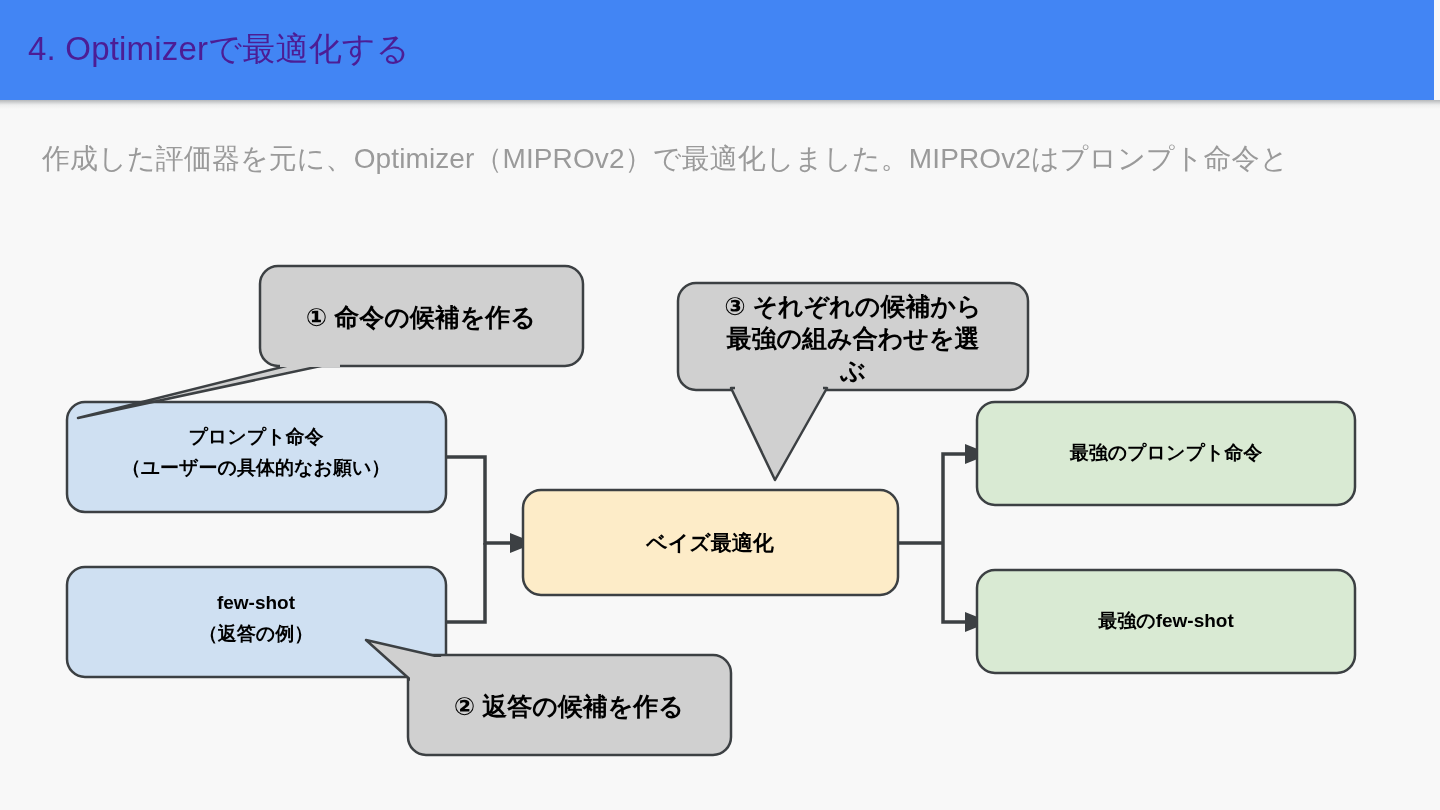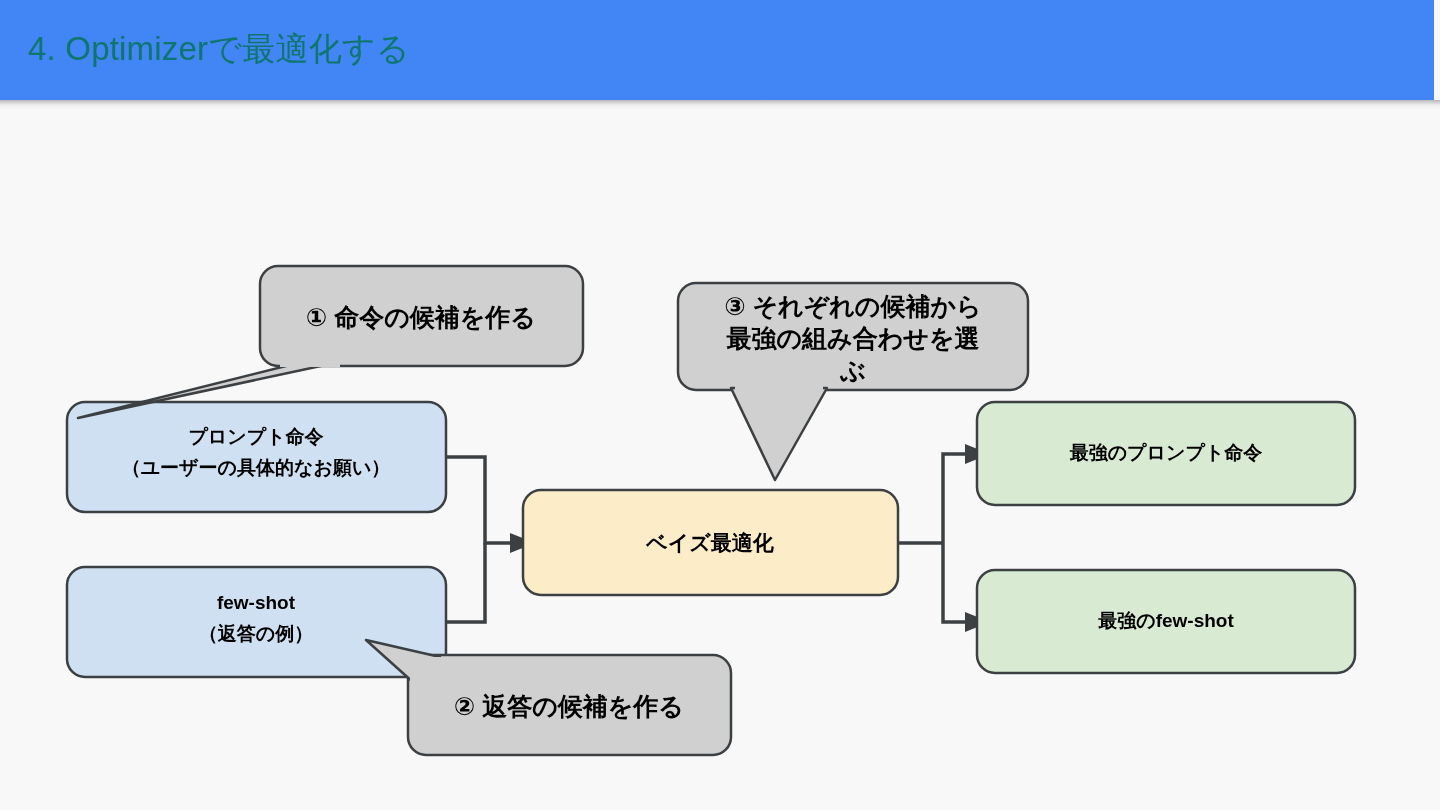--- a/index.html
+++ b/index.html
@@ -17,21 +17,21 @@
   #header-bar{
     position:absolute;left:0;top:0;width:1434px;height:100px;
     background:#4285f4;
   }
   #header-shadow{
     position:absolute;left:0;top:100px;width:1440px;height:9px;
     background:linear-gradient(to bottom,rgba(90,95,100,.42),rgba(140,145,150,.10) 55%,rgba(255,255,255,0) 100%);
   }
   #page-title{
     position:absolute;left:28px;top:27px;
-    font-size:33px;line-height:44px;color:#0f766e;
+    font-size:33px;line-height:44px;color:#4c1d95;
     letter-spacing:.2px;white-space:nowrap;
   }
 
   
   #lead-paragraph{
     position:absolute;left:42px;top:138px;width:1320px;
     font-size:28px;line-height:42px;color:#9a9a9a;
     letter-spacing:.1px;
   }
   #lead-paragraph span{display:block;}
@@ -53,20 +53,21 @@
 </head>
 <body>
 
 <div id="slide">
 
   <div id="header-bar"></div>
   <div id="header-shadow"></div>
   <div id="page-title">4. Optimizerで最適化する</div>
 
   <div id="lead-paragraph">
+    <span>作成した評価器を元に、Optimizer（MIPROv2）で最適化しました。MIPROv2はプロンプト命令と</span>
   </div>
 
   <div id="diagram">
     <svg width="1440" height="545" viewBox="0 0 1440 545" xmlns="http://www.w3.org/2000/svg">
 
       <g fill="none" stroke="#3c4043" stroke-width="3.5">
         <path d="M446 227 H485 V313 H510"></path>
         <path d="M446 392 H485 V313"></path>
       </g>
       <polygon points="510,303 535,313 510,323" fill="#3c4043"></polygon>

